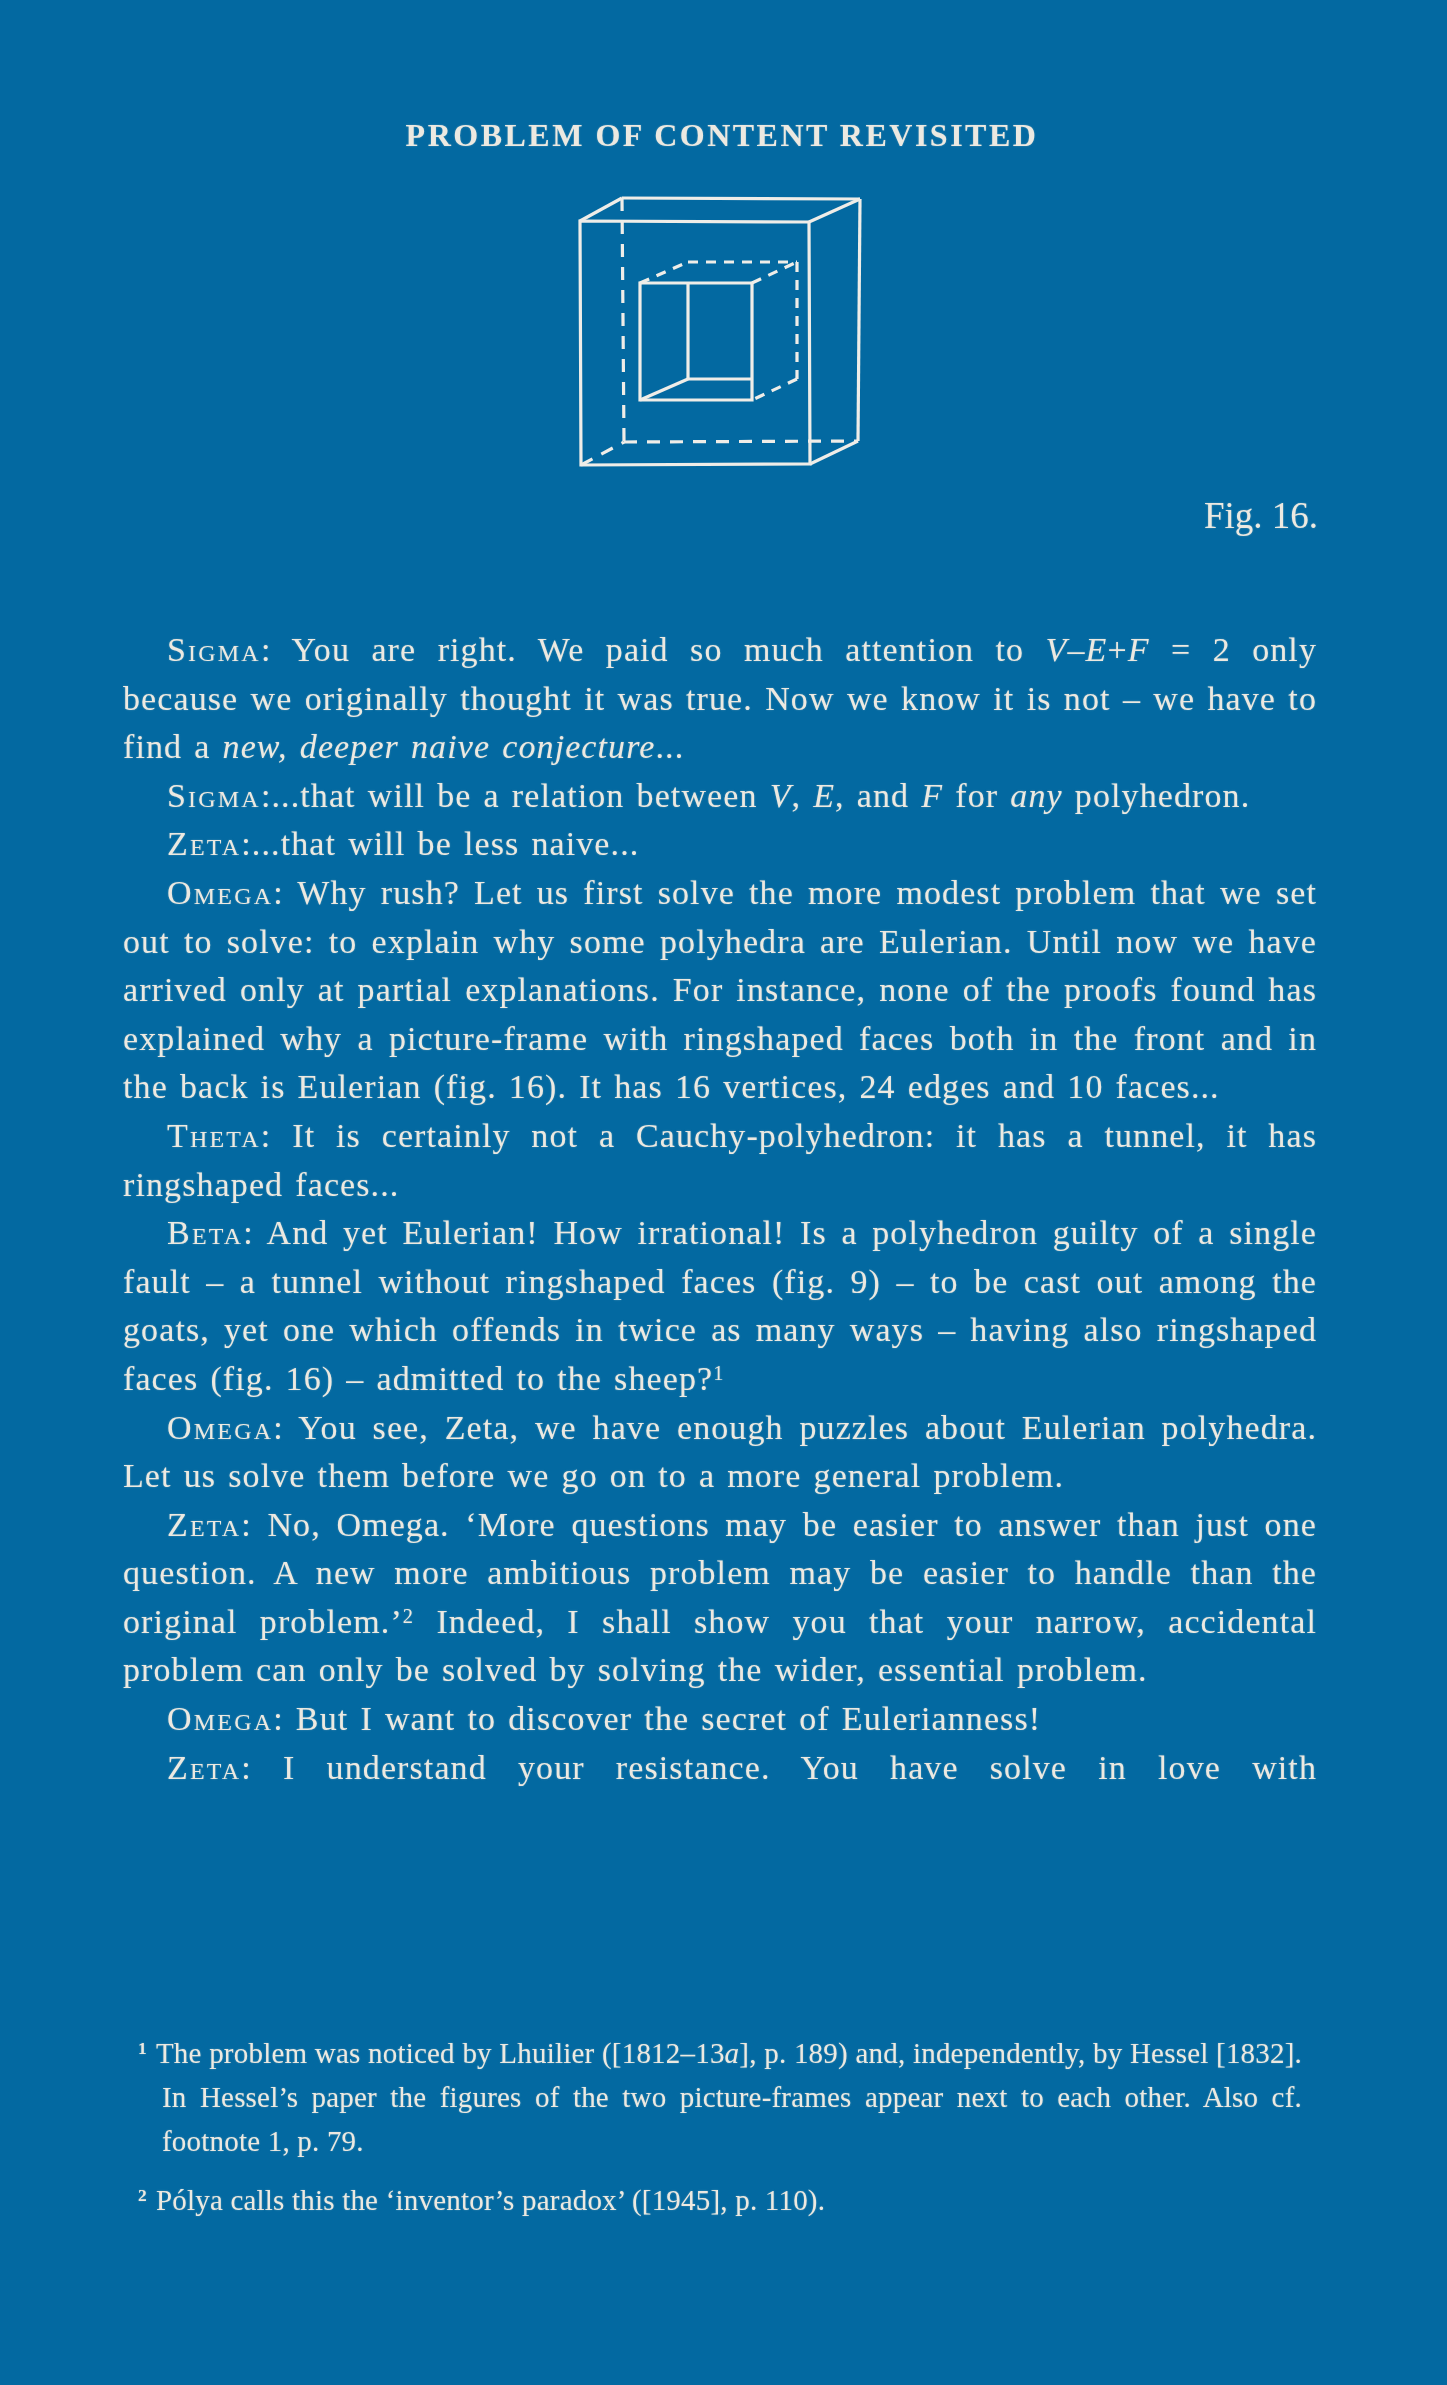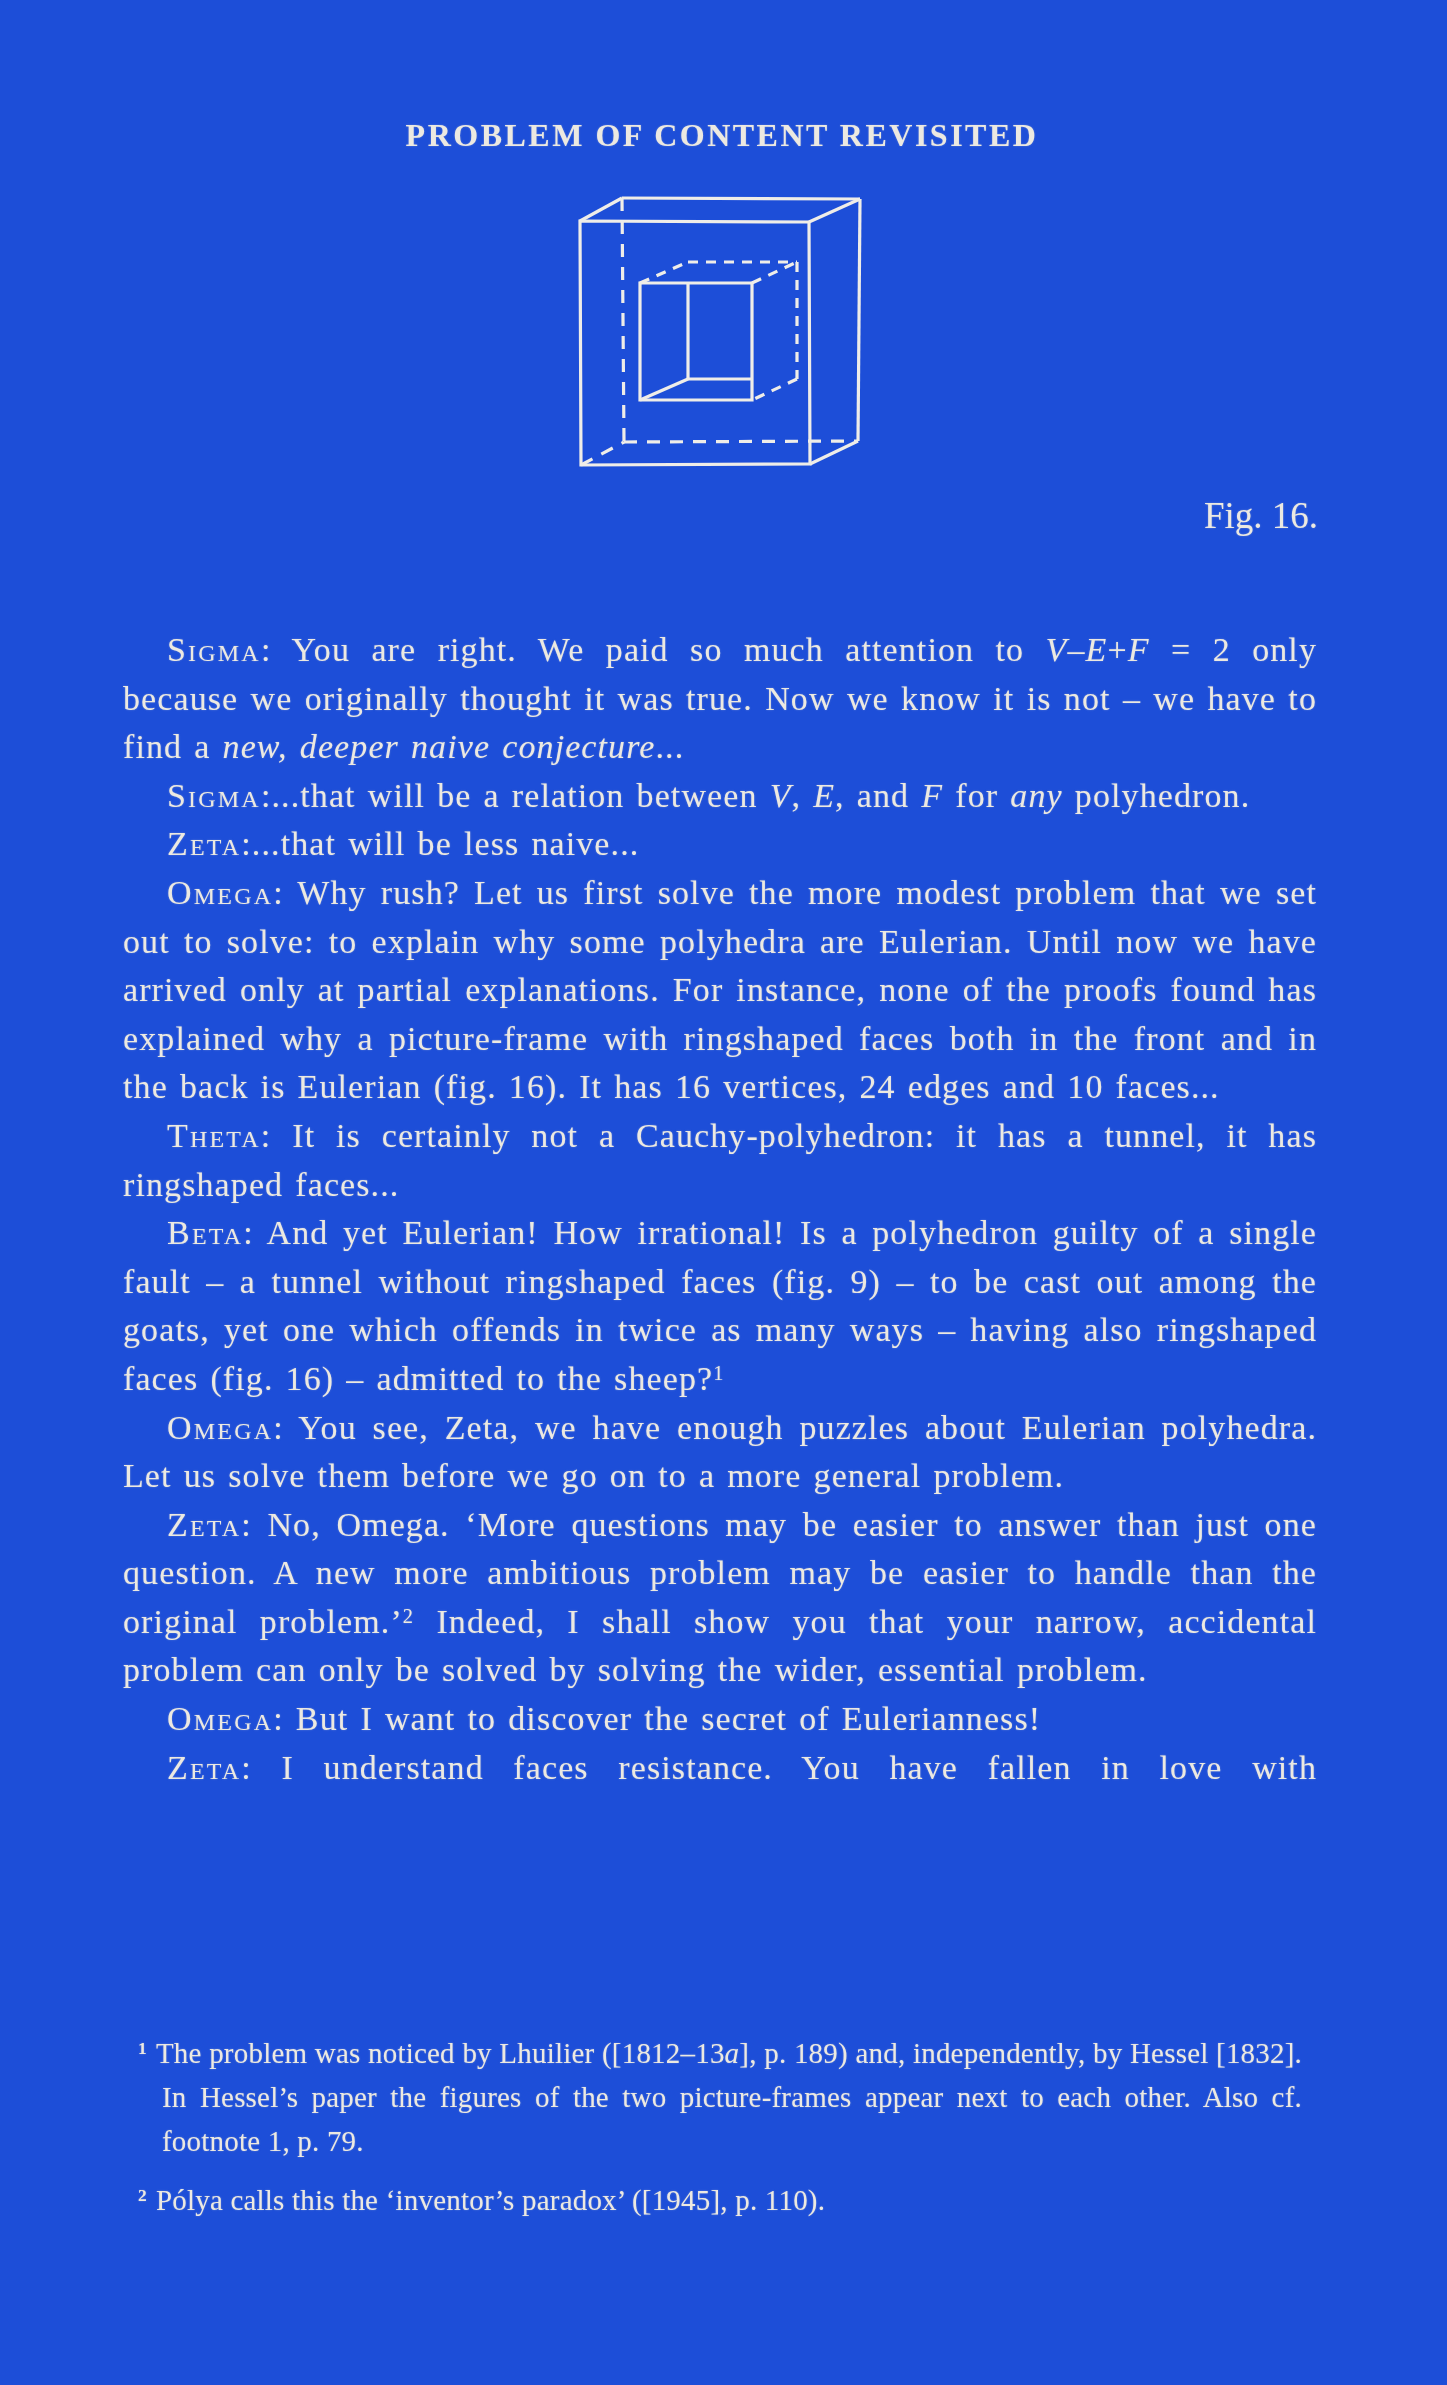--- a/index.html
+++ b/index.html
@@ -1,19 +1,19 @@
 <!DOCTYPE html>
 <html><head>
 <meta charset="utf-8">
 <style>
   html,body{margin:0;padding:0;background:#000;}
   .page{
     position:relative;
     width:1447px;height:2385px;
-    background:#1d4ed8;
+    background:#0369a1;
     color:#ece9e1;
     font-family:"Liberation Serif","DejaVu Serif",serif;
     overflow:hidden;
     text-shadow:0 0 2px rgba(235,232,222,0.35);
   }
   .running-head{
     position:absolute;top:117px;left:126px;width:1192px;
     text-align:center;font-size:32px;font-weight:700;letter-spacing:2.5px;
     white-space:nowrap;
   }
@@ -94,21 +94,21 @@
   <div class="dialogue" id="dialogue">
       <p class="para"><span class="sc">Sigma</span><span>: You are right. We paid so much attention to </span><span class="it">V</span><span>–</span><span class="it">E</span><span>+</span><span class="it">F</span><span> = 2 only because we originally thought it was true. Now we know it is not – we have to find a </span><span class="it">new, deeper naive conjecture</span><span>...</span></p>
       <p class="para"><span class="sc">Sigma</span><span>:...that will be a relation between </span><span class="it">V</span><span>, </span><span class="it">E</span><span>, and </span><span class="it">F</span><span> for </span><span class="it">any</span><span> polyhedron.</span></p>
       <p class="para"><span class="sc">Zeta</span><span>:...that will be less naive...</span></p>
       <p class="para"><span class="sc">Omega</span><span>: Why rush? Let us first solve the more modest problem that we set out to solve: to explain why some polyhedra are Eulerian. Until now we have arrived only at partial explanations. For instance, none of the proofs found has explained why a picture-frame with ringshaped faces both in the front and in the back is Eulerian (fig. 16). It has 16 vertices, 24 edges and 10 faces...</span></p>
       <p class="para"><span class="sc">Theta</span><span>: It is certainly not a Cauchy-polyhedron: it has a tunnel, it has ringshaped faces...</span></p>
       <p class="para"><span class="sc">Beta</span><span>: And yet Eulerian! How irrational! Is a polyhedron guilty of a single fault – a tunnel without ringshaped faces (fig. 9) – to be cast out among the goats, yet one which offends in twice as many ways – having also ringshaped faces (fig. 16) – admitted to the sheep?</span><sup>1</sup></p>
       <p class="para"><span class="sc">Omega</span><span>: You see, Zeta, we have enough puzzles about Eulerian polyhedra. Let us solve them before we go on to a more general problem.</span></p>
       <p class="para"><span class="sc">Zeta</span><span>: No, Omega. ‘More questions may be easier to answer than just one question. A new more ambitious problem may be easier to handle than the original problem.’</span><sup>2</sup><span> Indeed, I shall show you that your narrow, accidental problem can only be solved by solving the wider, essential problem.</span></p>
       <p class="para"><span class="sc">Omega</span><span>: But I want to discover the secret of Eulerianness!</span></p>
-      <p class="para jl"><span class="sc">Zeta</span><span>: I understand faces resistance. You have fallen in love with</span></p>
+      <p class="para jl"><span class="sc">Zeta</span><span>: I understand your resistance. You have solve in love with</span></p>
     </div>
 
   <div class="footnotes" id="footnotes">
       <p class="fn"><sup>1</sup><span>The problem was noticed by Lhuilier ([1812–13</span><span class="it">a</span><span>], p. 189) and, independently, by Hessel [1832]. In Hessel’s paper the figures of the two picture-frames appear next to each other. Also cf. footnote 1, p. 79.</span></p>
       <p class="fn"><sup>2</sup><span>Pólya calls this the ‘inventor’s paradox’ ([1945], p. 110).</span></p>
     </div>
 
 
 </div>
 

